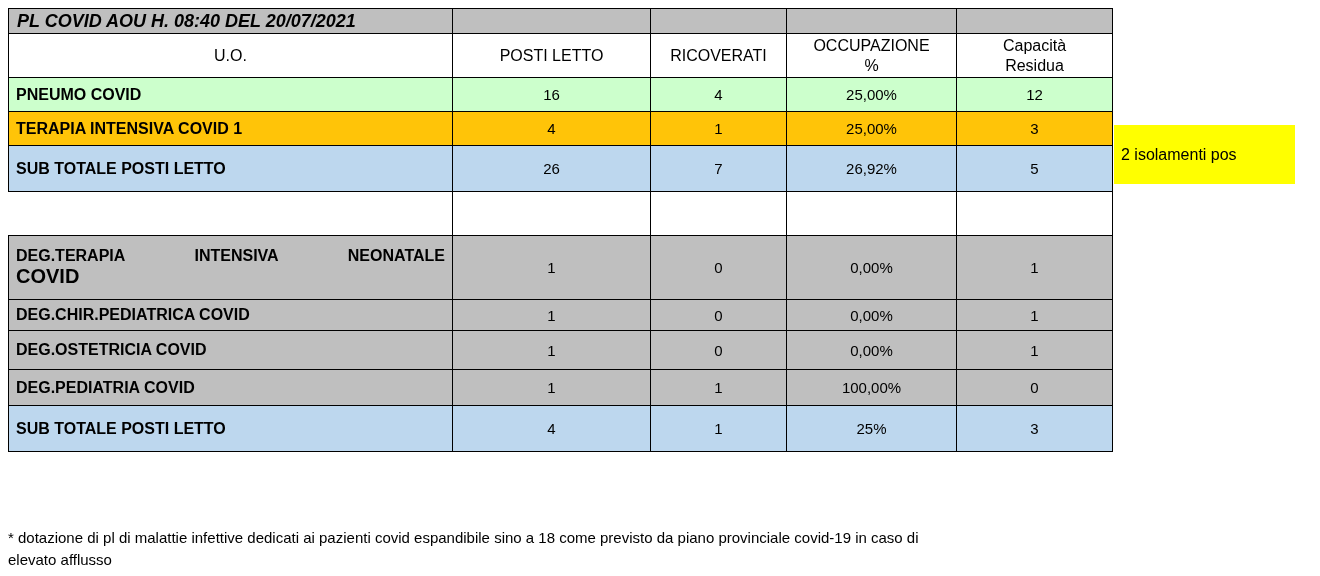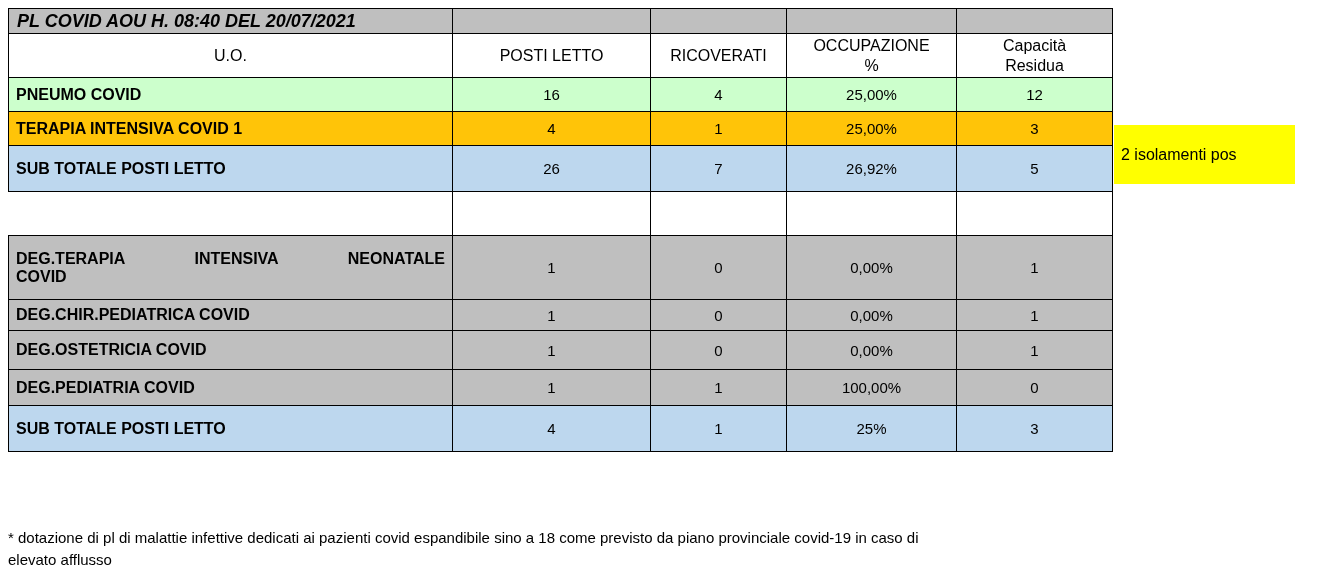--- a/index.html
+++ b/index.html
@@ -93,21 +93,21 @@
   .neo-line1 {
     text-align: justify;
     text-align-last: justify;
     font-weight: bold;
     font-size: 16px;
     padding: 0 7px;
   }
   .neo-line2 {
     text-align: left;
     font-weight: bold;
-    font-size: 16px;
+    font-size: 20px;
     padding: 0 7px;
   }
   
   .annotation {
     position: absolute;
     left: 1114px;
     top: 125px;
     width: 181px;
     height: 59px;
     background: #FFFF00;

